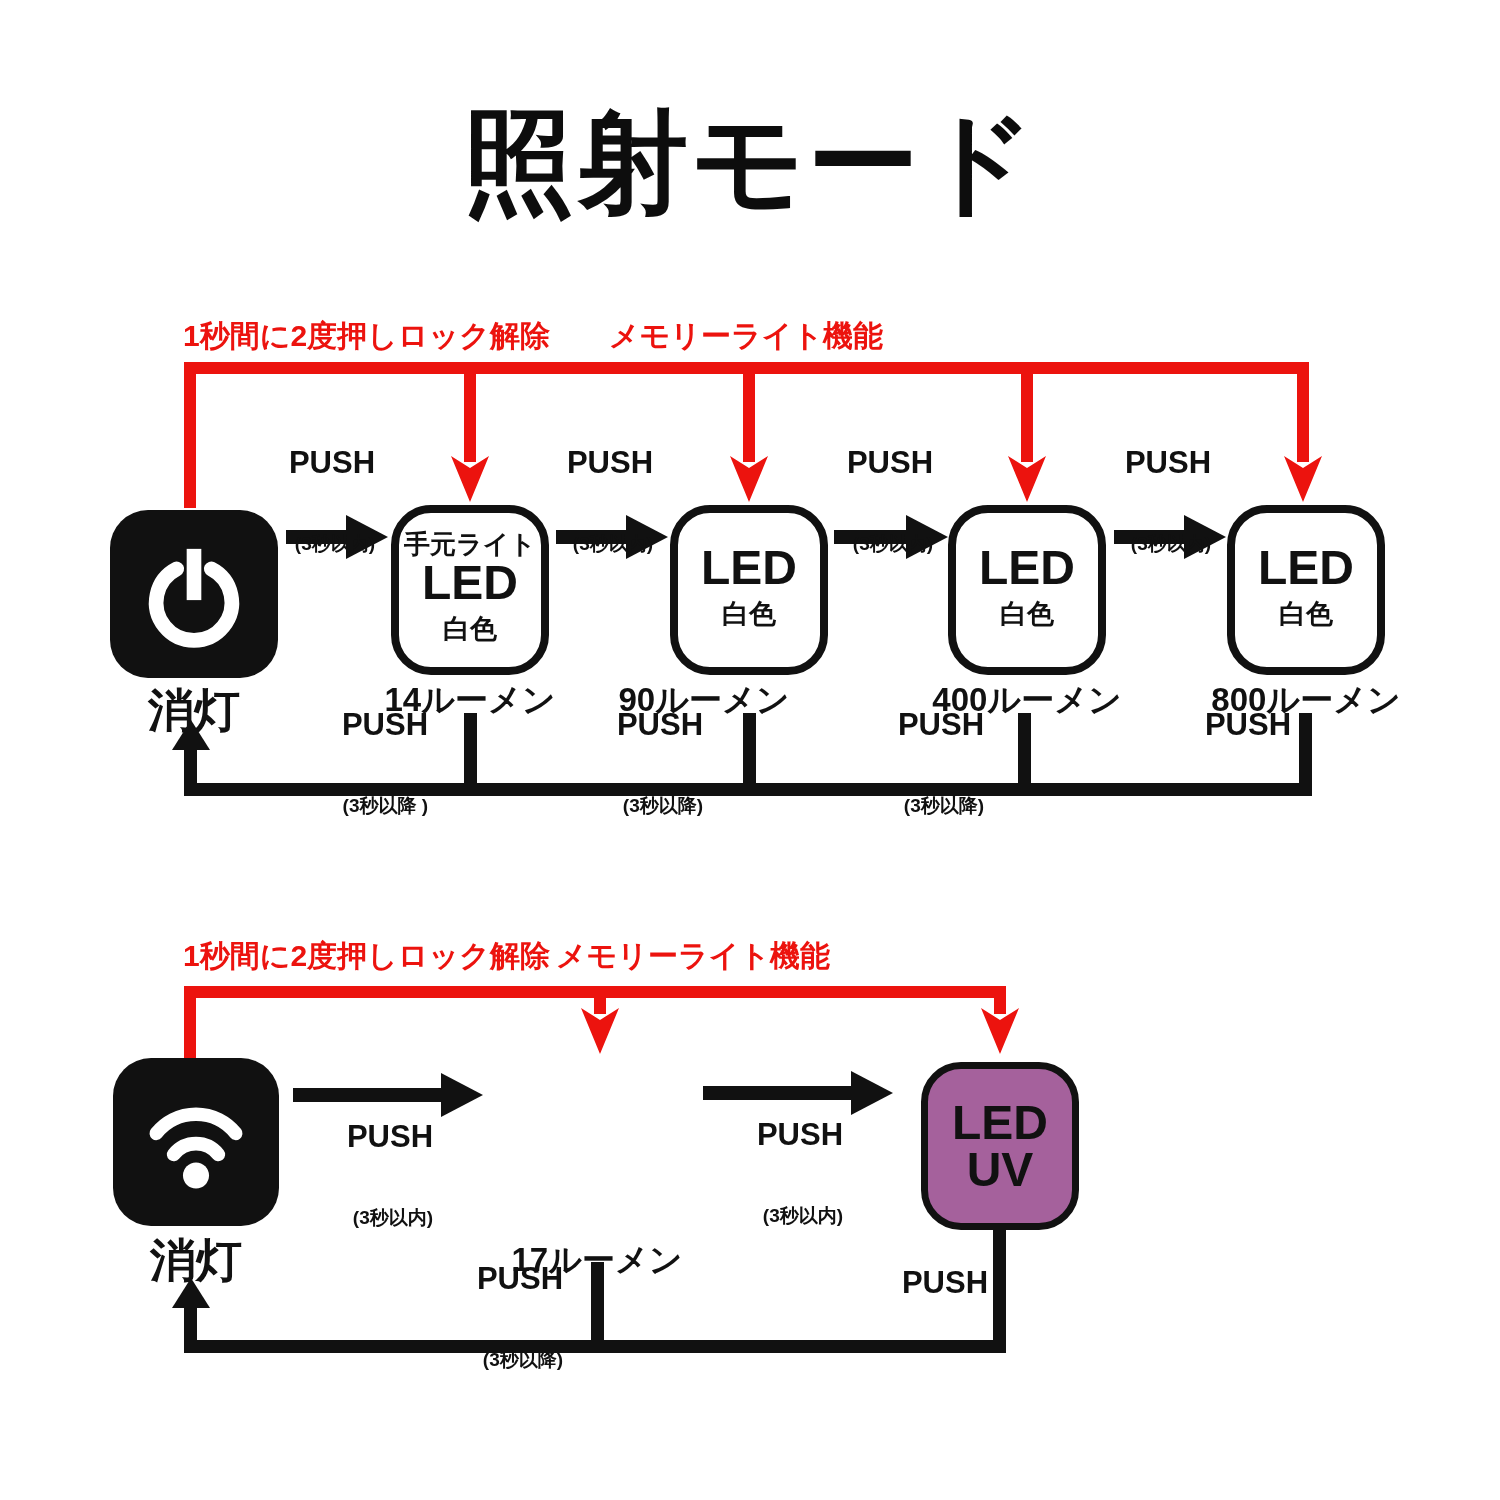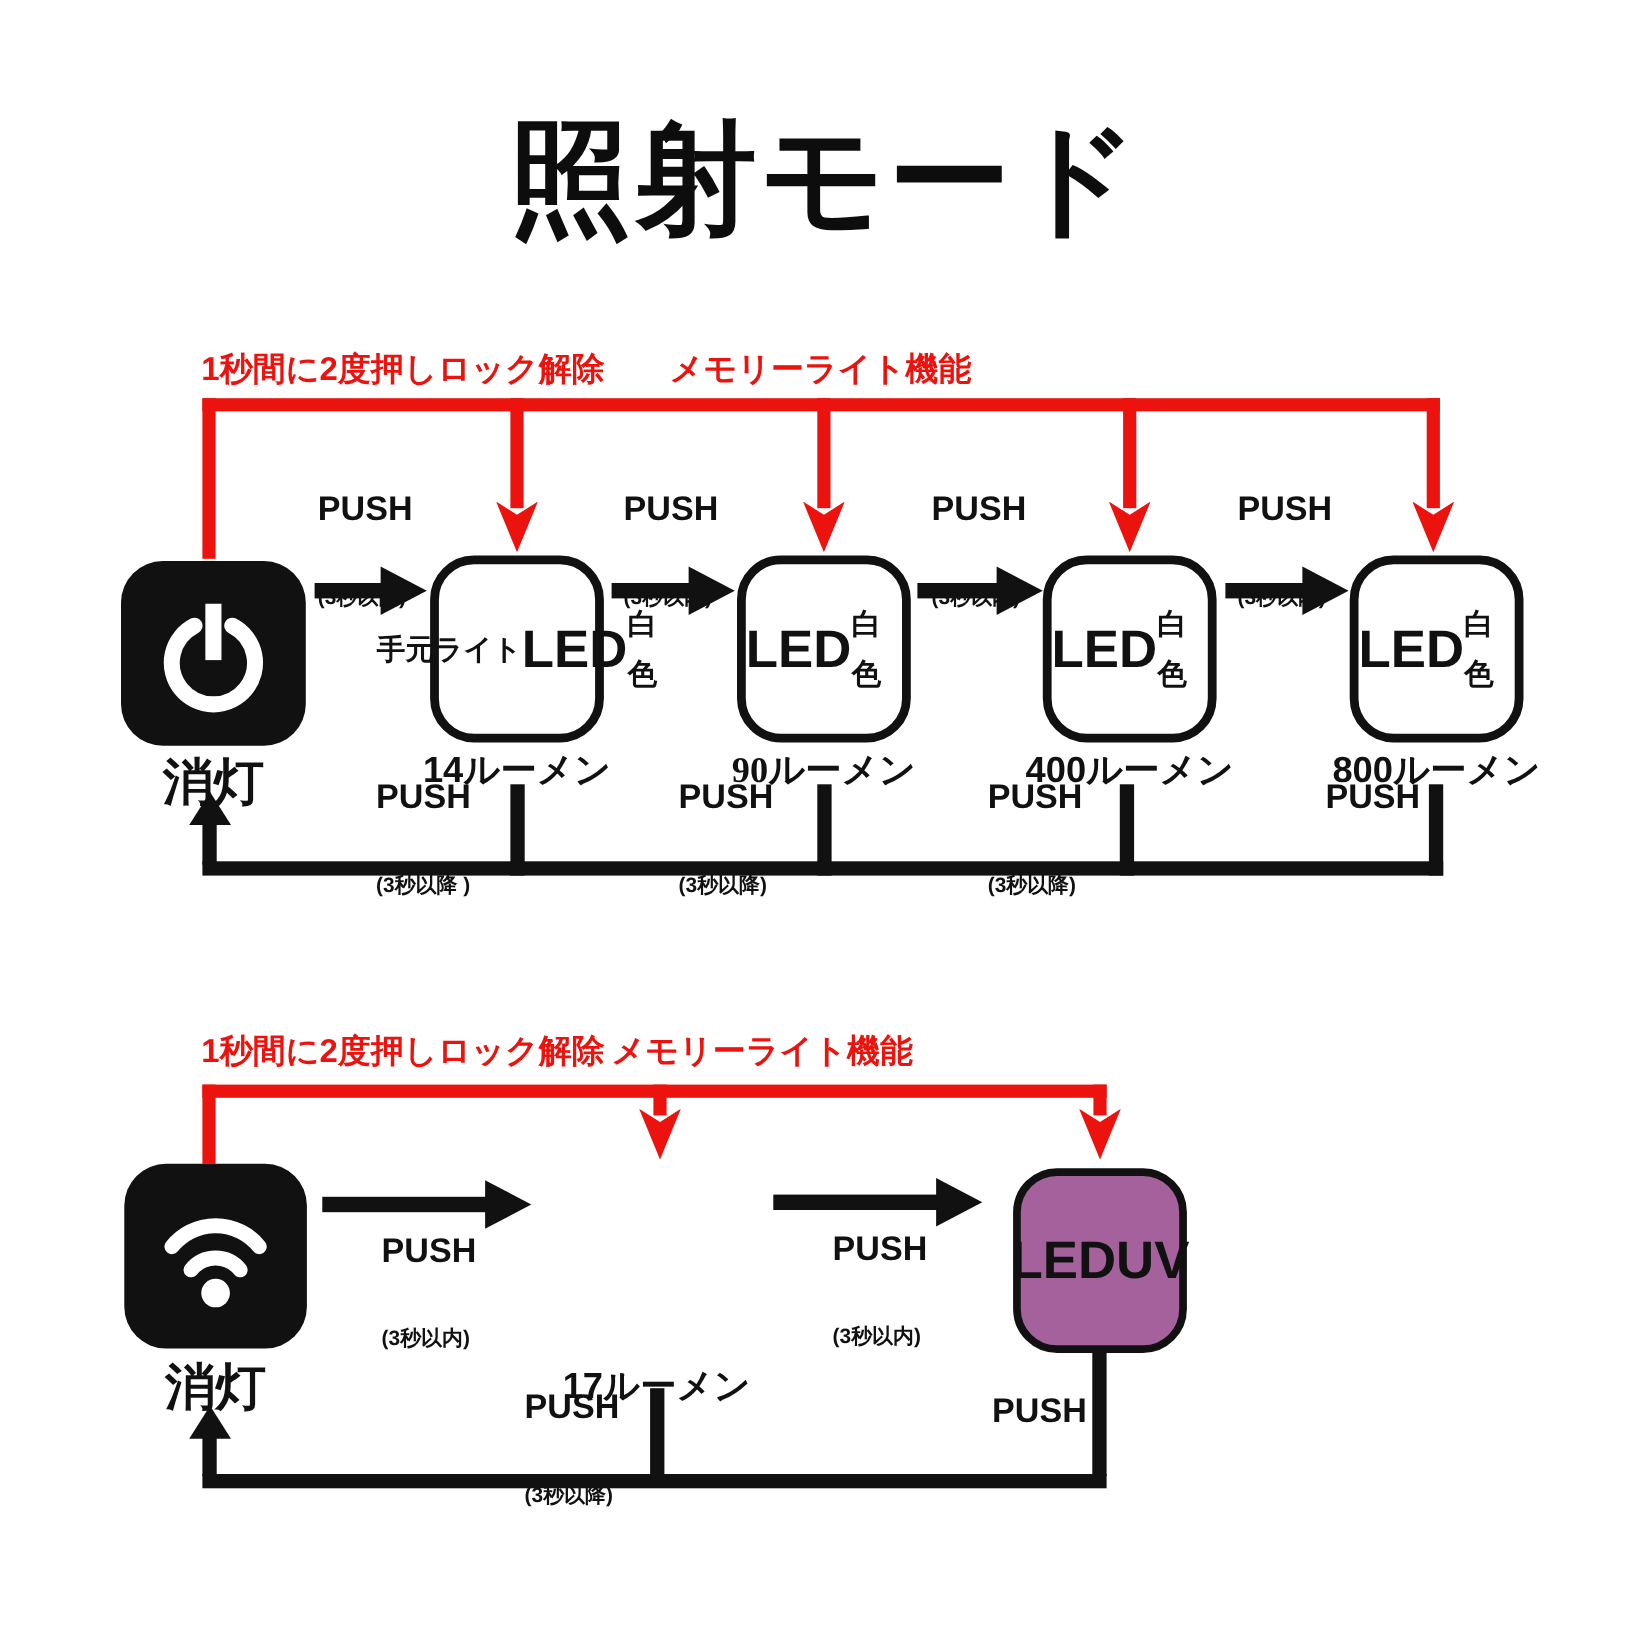--- a/index.html
+++ b/index.html
@@ -1,37 +1,37 @@
 <!DOCTYPE html>
 <html><head>
 <meta charset="utf-8">
 <style>
   html,body{margin:0;padding:0;background:#ffffff;}
   #canvas{
     position:relative;width:1500px;height:1377px;background:#ffffff;overflow:hidden;
     font-family:"Liberation Sans","DejaVu Sans",sans-serif;color:#111;
   }
   .abs{position:absolute;}
-  .ctr{transform:translateX(-50%);text-align:left;}
+  .ctr{transform:translateX(-50%);text-align:right;}
   
   .title{width:1500px;text-align:center;font-size:112px;font-weight:700;letter-spacing:2px;color:#0d0d0d;}
   
   .red-h{background:#ec130e;height:12px;}
   .red-v{background:#ec130e;width:12px;}
   .red-head{width:38px;height:46px;background:#ec130e;
     clip-path:polygon(0% 0%,50% 26%,100% 0%,50% 100%);}
   .red-lbl{color:#ec130e;font-size:30px;font-weight:700;white-space:nowrap;line-height:32px;}
   
   .blk-shaft{background:#111;height:14px;}
   .blk-head{width:0;height:0;border-top:22px solid transparent;border-bottom:22px solid transparent;border-left:42px solid #111;}
   .vline{background:#111;width:13px;}
   .hline{background:#111;height:13px;}
   .up-head{width:0;height:0;border-left:19px solid transparent;border-right:19px solid transparent;border-bottom:30px solid #111;}
   
-  .box{box-sizing:border-box;border-radius:40px;display:flex;flex-direction:row;align-items:center;justify-content:center;}
+  .box{box-sizing:border-box;border-radius:40px;display:flex;flex-direction:column;align-items:center;justify-content:center;}
   .box-black{width:168px;height:168px;background:#111;border-radius:38px;display:flex;align-items:center;justify-content:center;}
   .box-white{width:158px;height:170px;background:#fff;border:8px solid #111;}
   .box-cob{width:157px;height:167px;background:#cb3a1d;border:7px solid #111;}
   .box-uv{width:158px;height:168px;background:#a5619c;border:7px solid #111;}
   .node-sub{font-size:26px;font-weight:700;line-height:30px;white-space:nowrap;}
   .node-name{font-size:48px;font-weight:700;line-height:47px;}
   .node-color{font-size:27px;font-weight:700;line-height:46px;}
   
   .push-lbl{font-weight:700;white-space:nowrap;}
   .push-lbl .l1{font-size:31px;line-height:34px;}
@@ -106,21 +106,21 @@
   <div class="abs box box-white" style="left:948px;top:505px;">
     <div class="node-name">LED</div>
     <div class="node-color">白色</div>
   </div>
   <div class="abs box box-white" style="left:1227px;top:505px;">
     <div class="node-name">LED</div>
     <div class="node-color">白色</div>
   </div>
 
   <div class="abs lumen ctr" style="left:470px;top:678px;">14ルーメン</div>
-  <div class="abs lumen ctr" style="left:749px;top:678px;font-family:Liberation Serif, serif;">90ルーメン</div>
+  <div class="abs lumen ctr" style="left:704px;top:678px;">90ルーメン</div>
   <div class="abs lumen ctr" style="left:1027px;top:678px;">400ルーメン</div>
   <div class="abs lumen ctr" style="left:1306px;top:678px;">800ルーメン</div>
 
   <div class="abs vline" style="left:464px;top:713px;height:83px;"></div>
   <div class="abs vline" style="left:743px;top:713px;height:83px;"></div>
   <div class="abs vline" style="left:1018px;top:713px;height:83px;"></div>
   <div class="abs vline" style="left:1299px;top:713px;height:83px;"></div>
   <div class="abs hline" style="left:184px;top:783px;width:1128px;"></div>
   <div class="abs vline" style="left:184px;top:748px;height:38px;"></div>
   <div class="abs up-head" style="left:172px;top:720px;"></div>

